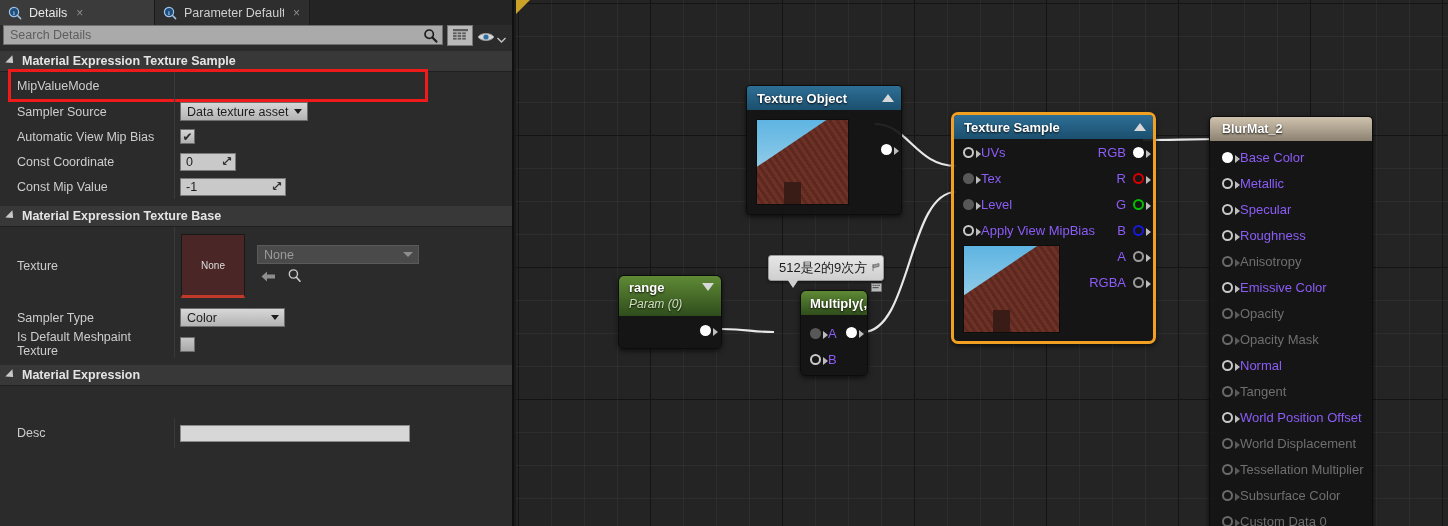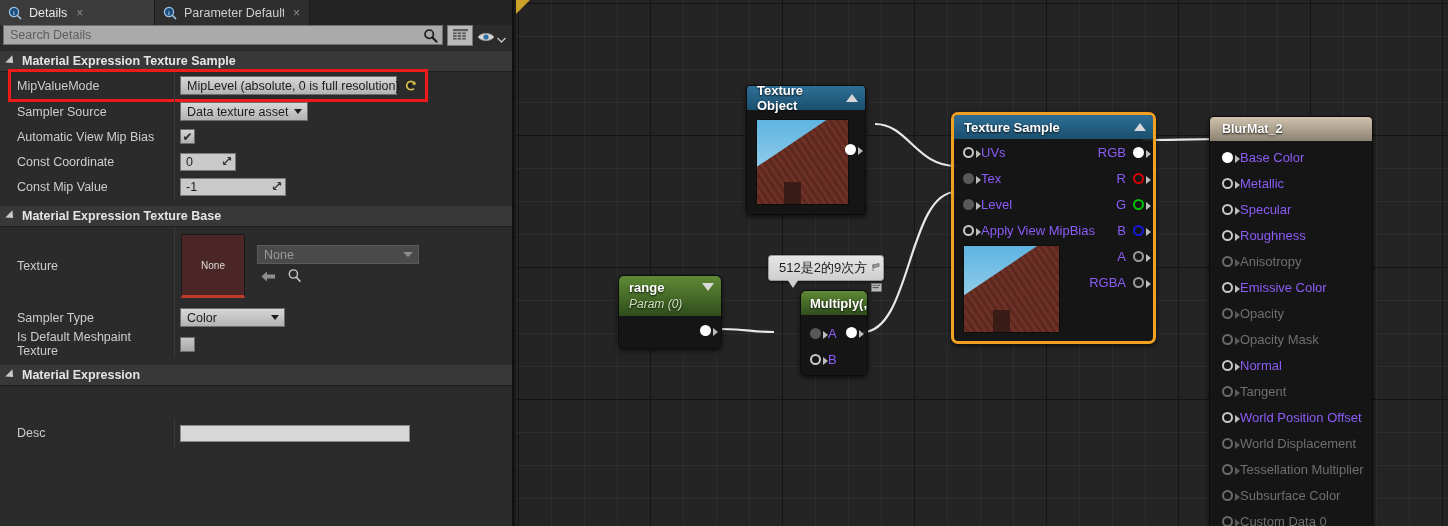--- a/index.html
+++ b/index.html
@@ -363,32 +363,20 @@
     <div class="cat-header">
       <span class="tri-down"></span>
       <span>Material Expression Texture Sample</span>
     </div>
 
     <div class="prop-rows">
 
       <div style="position:relative;">
         <div class="prop-row" style="height:27px;">
           <div class="prop-label">MipValueMode</div>
-          <div class="prop-val">
-            <div class="combo" style="width:217px; justify-content:space-between;">
-              <span>MipLevel (absolute, 0 is full resolution)</span>
-              <span class="caret"></span>
-            </div>
-            <span class="reset-btn">
-              <svg width="14" height="14" viewBox="0 0 14 14">
-                <path d="M11 5.5 A4.2 4.2 0 1 0 10 9.5" fill="none" stroke="#d8c14a" stroke-width="1.6"></path>
-                <path d="M11.2 2.2 L11.4 6 L7.7 5.2 Z" fill="#d8c14a"></path>
-              </svg>
-            </span>
-          </div>
         </div>
         <div style="position:absolute; left:8px; top:-3px; width:420px; height:33px; border:3px solid #ef1a1a; pointer-events:none;"></div>
       </div>
 
       <div class="prop-row">
         <div class="prop-label">Sampler Source</div>
         <div class="prop-val">
           <div class="combo">
             <span>Data texture asset</span>
             <span class="caret"></span>
@@ -512,21 +500,21 @@
 
       <path d="M359 124 C392 124, 400 166, 440 166" stroke="#e8e8e8" stroke-width="2.2" fill="none"></path>
 
       <path d="M347 332 C395 332, 392 192, 440 192" stroke="#e8e8e8" stroke-width="2.2" fill="none"></path>
 
       <path d="M205 329 C235 329, 232 332, 258 332" stroke="#e8e8e8" stroke-width="2.2" fill="none"></path>
 
       <path d="M627 140 C660 140, 670 139, 712 139" stroke="#e8e8e8" stroke-width="2.2" fill="none"></path>
     </svg>
 
-    <div class="node" style="left:230px; top:85px; width:120px;">
+    <div class="node" style="left:230px; top:85px; width:156px;">
       <div class="node-body">
         <div class="node-title blue">
           <span>Texture Object</span>
           <span class="tri-up"></span>
         </div>
         <div style="position:relative; padding:9px 0 9px 9px; height:104px;">
           <div class="node-thumb" style="width:93px; height:86px;">
             <div class="barn"></div>
           </div>
           <span class="pin filled" style="position:absolute; right:9px; top:34px;">

